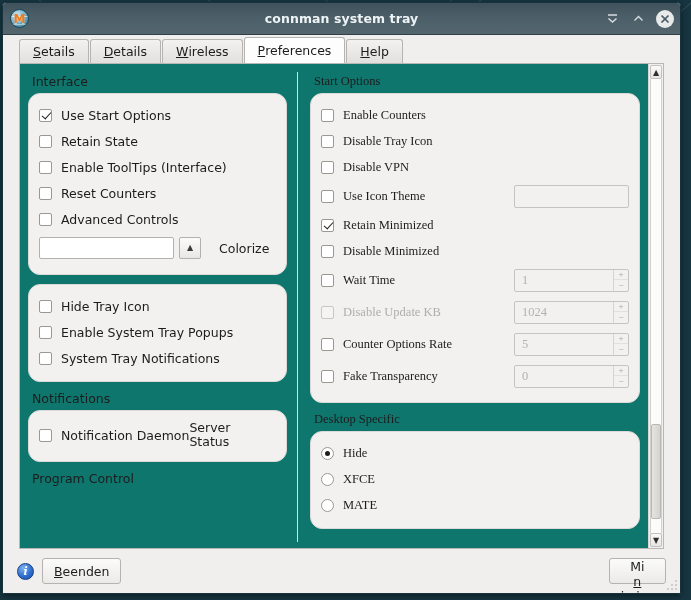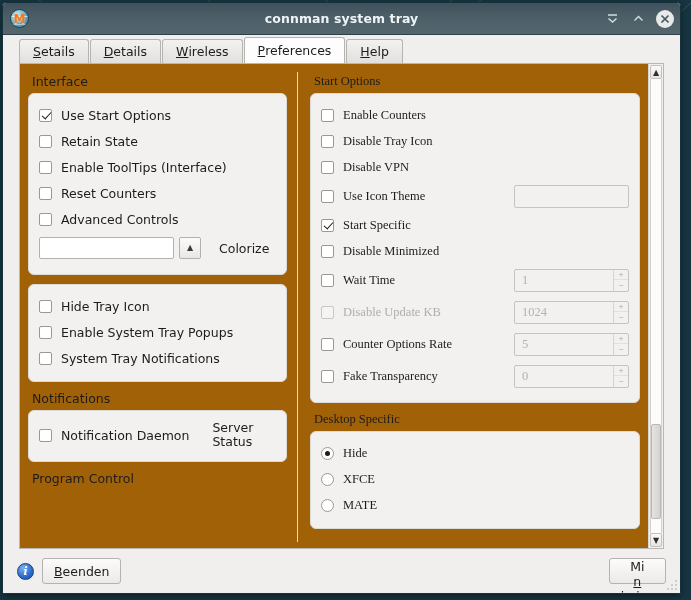--- a/index.html
+++ b/index.html
@@ -134,21 +134,21 @@
     border-color: #b6b4b1;
     height: 26px;
     z-index: 3;
   }
   .tab u { text-decoration: underline; }
 
   
   .content-frame {
     flex: 1 1 auto;
     margin: 0 16px 0 16px;
-    background: #a16207;
+    background: #0f766e;
     border: 1px solid #b9b7b4;
     position: relative;
     display: flex;
     overflow: hidden;
   }
   .panes {
     flex: 1 1 auto;
     display: flex;
     padding: 8px 0 6px 8px;
     gap: 0;
@@ -168,21 +168,21 @@
   }
 
   .group-title {
     font-size: 12.5px;
     color: #1c1c1c;
     margin: 2px 0 4px 4px;
   }
   .group-box {
     border: 1px solid #dcdad7;
     background: #f2f1ef;
-    border-radius: 6px;
+    border-radius: 12px;
     padding: 7px 10px 9px 10px;
     margin-bottom: 9px;
   }
   .group-box.flush { margin-bottom: 4px; }
 
   .row {
     display: flex;
     align-items: center;
     min-height: 24px;
     margin: 2px 0;
@@ -494,21 +494,21 @@
             <span class="chk"></span>
             <span class="lbl">System Tray Notifications</span>
           </div>
         </div>
 
         <div class="group-title">Notifications</div>
         <div class="group-box">
           <div class="row tall">
             <span class="chk"></span>
             <span class="lbl">Notification Daemon</span>
-            <span class="lbl two-line" style="margin-left:23px;width:52px;">Server Status</span>
+            <span class="lbl two-line" style="margin-left:0;width:52px;">Server Status</span>
           </div>
         </div>
 
         <div class="group-title">Program Control</div>
       </div>
 
       <div class="pane-right">
 
         <div class="group-title">Start Options</div>
         <div class="group-box">
@@ -525,21 +525,21 @@
             <span class="chk"></span>
             <span class="lbl">Disable VPN</span>
           </div>
           <div class="row tall">
             <span class="chk"></span>
             <span class="lbl">Use Icon Theme</span>
             <span class="field-entry"></span>
           </div>
           <div class="row">
             <span class="chk checked"></span>
-            <span class="lbl">Start Specific</span>
+            <span class="lbl">Retain Minimized</span>
           </div>
           <div class="row">
             <span class="chk"></span>
             <span class="lbl">Disable Minimized</span>
           </div>
 
           <div class="row tall">
             <span class="chk"></span>
             <span class="lbl">Wait Time</span>
             <span class="spinbox">

